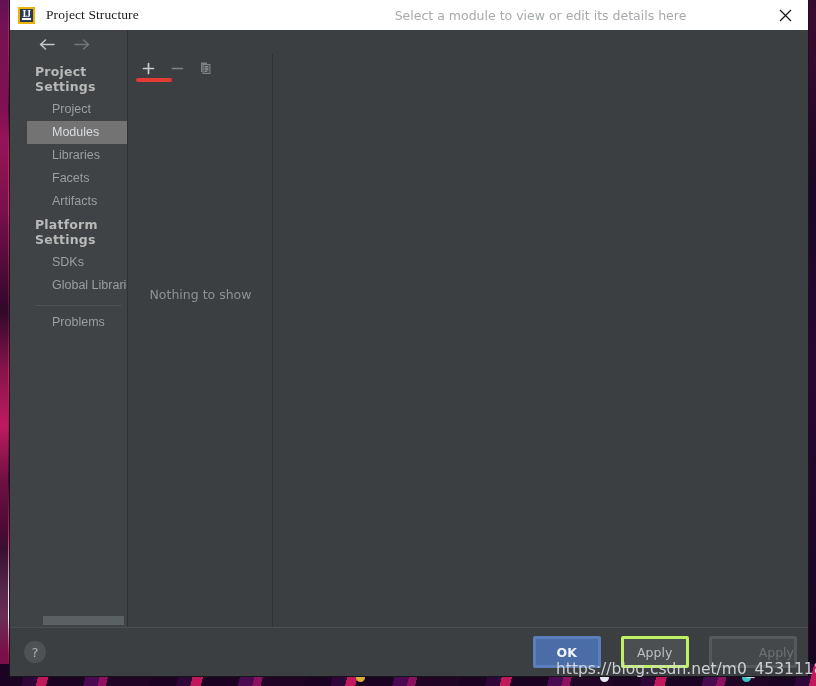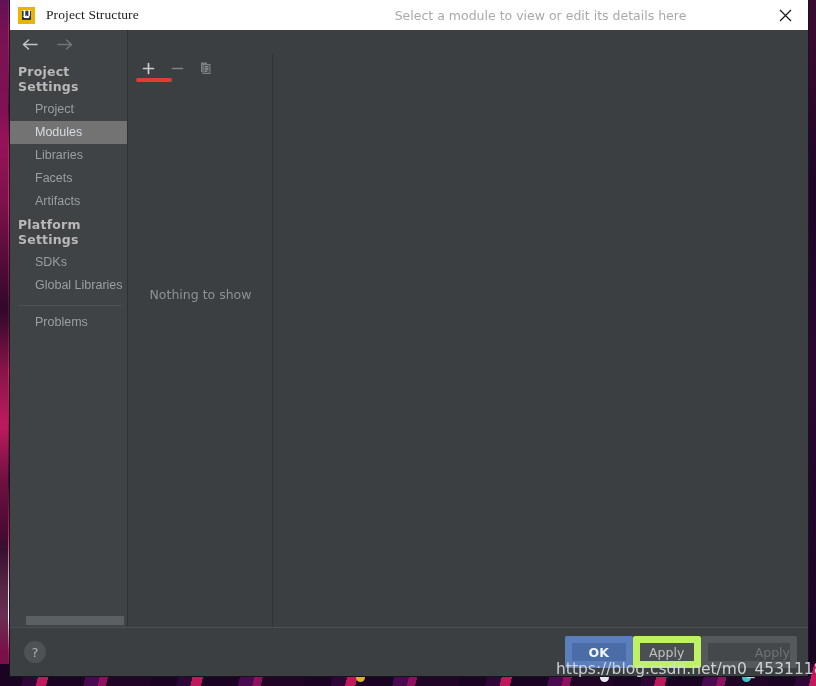--- a/index.html
+++ b/index.html
@@ -63,21 +63,21 @@
   
   #titlebar {
     height: 30px; background: #ffffff;
     display: flex; align-items: center;
     flex: 0 0 30px;
     position: relative;
   }
   #app-icon {
     width: 17px; height: 17px; margin-left: 8px;
     background: #2b3a55;
-    border: 4px solid #eab308;
+    border: 2px solid #eab308;
     display: flex; align-items: center; justify-content: center;
     position: relative; flex: 0 0 17px;
   }
   #app-icon .ij {
     font-family: "Liberation Serif", serif;
     font-size: 10px; font-weight: bold; color: #ffffff;
     letter-spacing: -.5px; line-height: 1;
     position: relative; top: -1px;
   }
   #app-icon .ij-bar {
@@ -98,20 +98,21 @@
 
   
   #dialog-body { flex: 1 1 auto; display: flex; min-height: 0; }
 
   
   #sidebar {
     width: 118px; flex: 0 0 118px;
     background: #3f4345;
     display: flex; flex-direction: column;
     position: relative;
+    padding-left: 17px;
   }
   #nav-bar {
     height: 28px; flex: 0 0 28px;
     display: flex; align-items: center; gap: 14px;
     padding-left: 8px;
   }
   .nav-arrow { width: 22px; height: 18px; display: flex; align-items: center; justify-content: center; }
   #nav-list { flex: 1 1 auto; overflow: hidden; padding-top: 2px; }
 
   .nav-group {
@@ -208,22 +209,22 @@
     width: 22px; height: 22px; border-radius: 50%;
     background: #4e5254;
     color: #adb1b3; font-size: 13px;
     display: flex; align-items: center; justify-content: center;
     font-family: "DejaVu Sans", sans-serif;
     cursor: default;
   }
   #footer-spacer { flex: 1 1 auto; }
   .dlg-btn {
     height: 32px; min-width: 68px;
-    margin-left: 0;
-    border: 7px solid #bef264;
+    margin-left: 20px;
+    border: 3px solid #bef264;
     border-radius: 2px;
     background: #4b4f51;
     color: #bcc0c2;
     font-size: 12.5px;
     font-family: "DejaVu Sans", sans-serif;
     display: flex; align-items: center; justify-content: center;
     cursor: default;
   }
   .dlg-btn.primary {
     background: #4a6da7; border-color: #5b7fbd; color: #f0f3f7; font-weight: bold;

